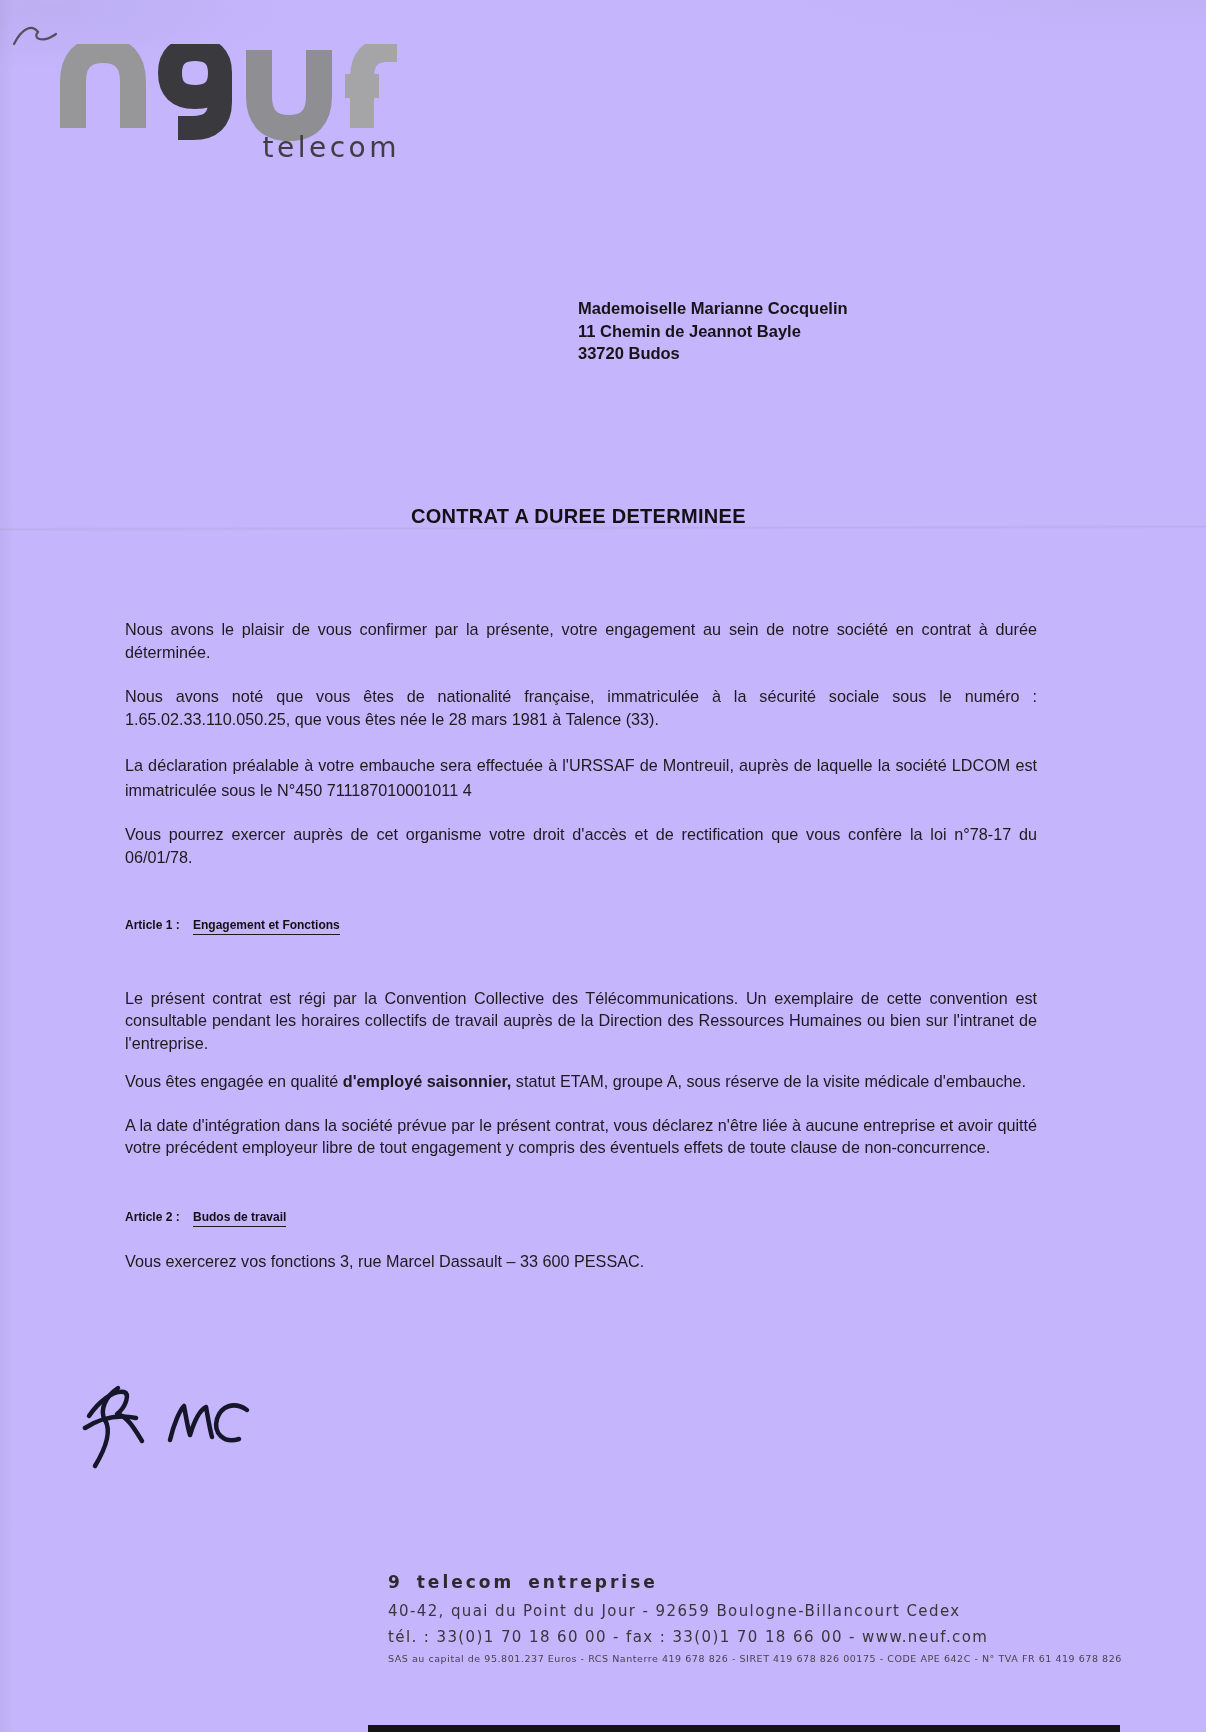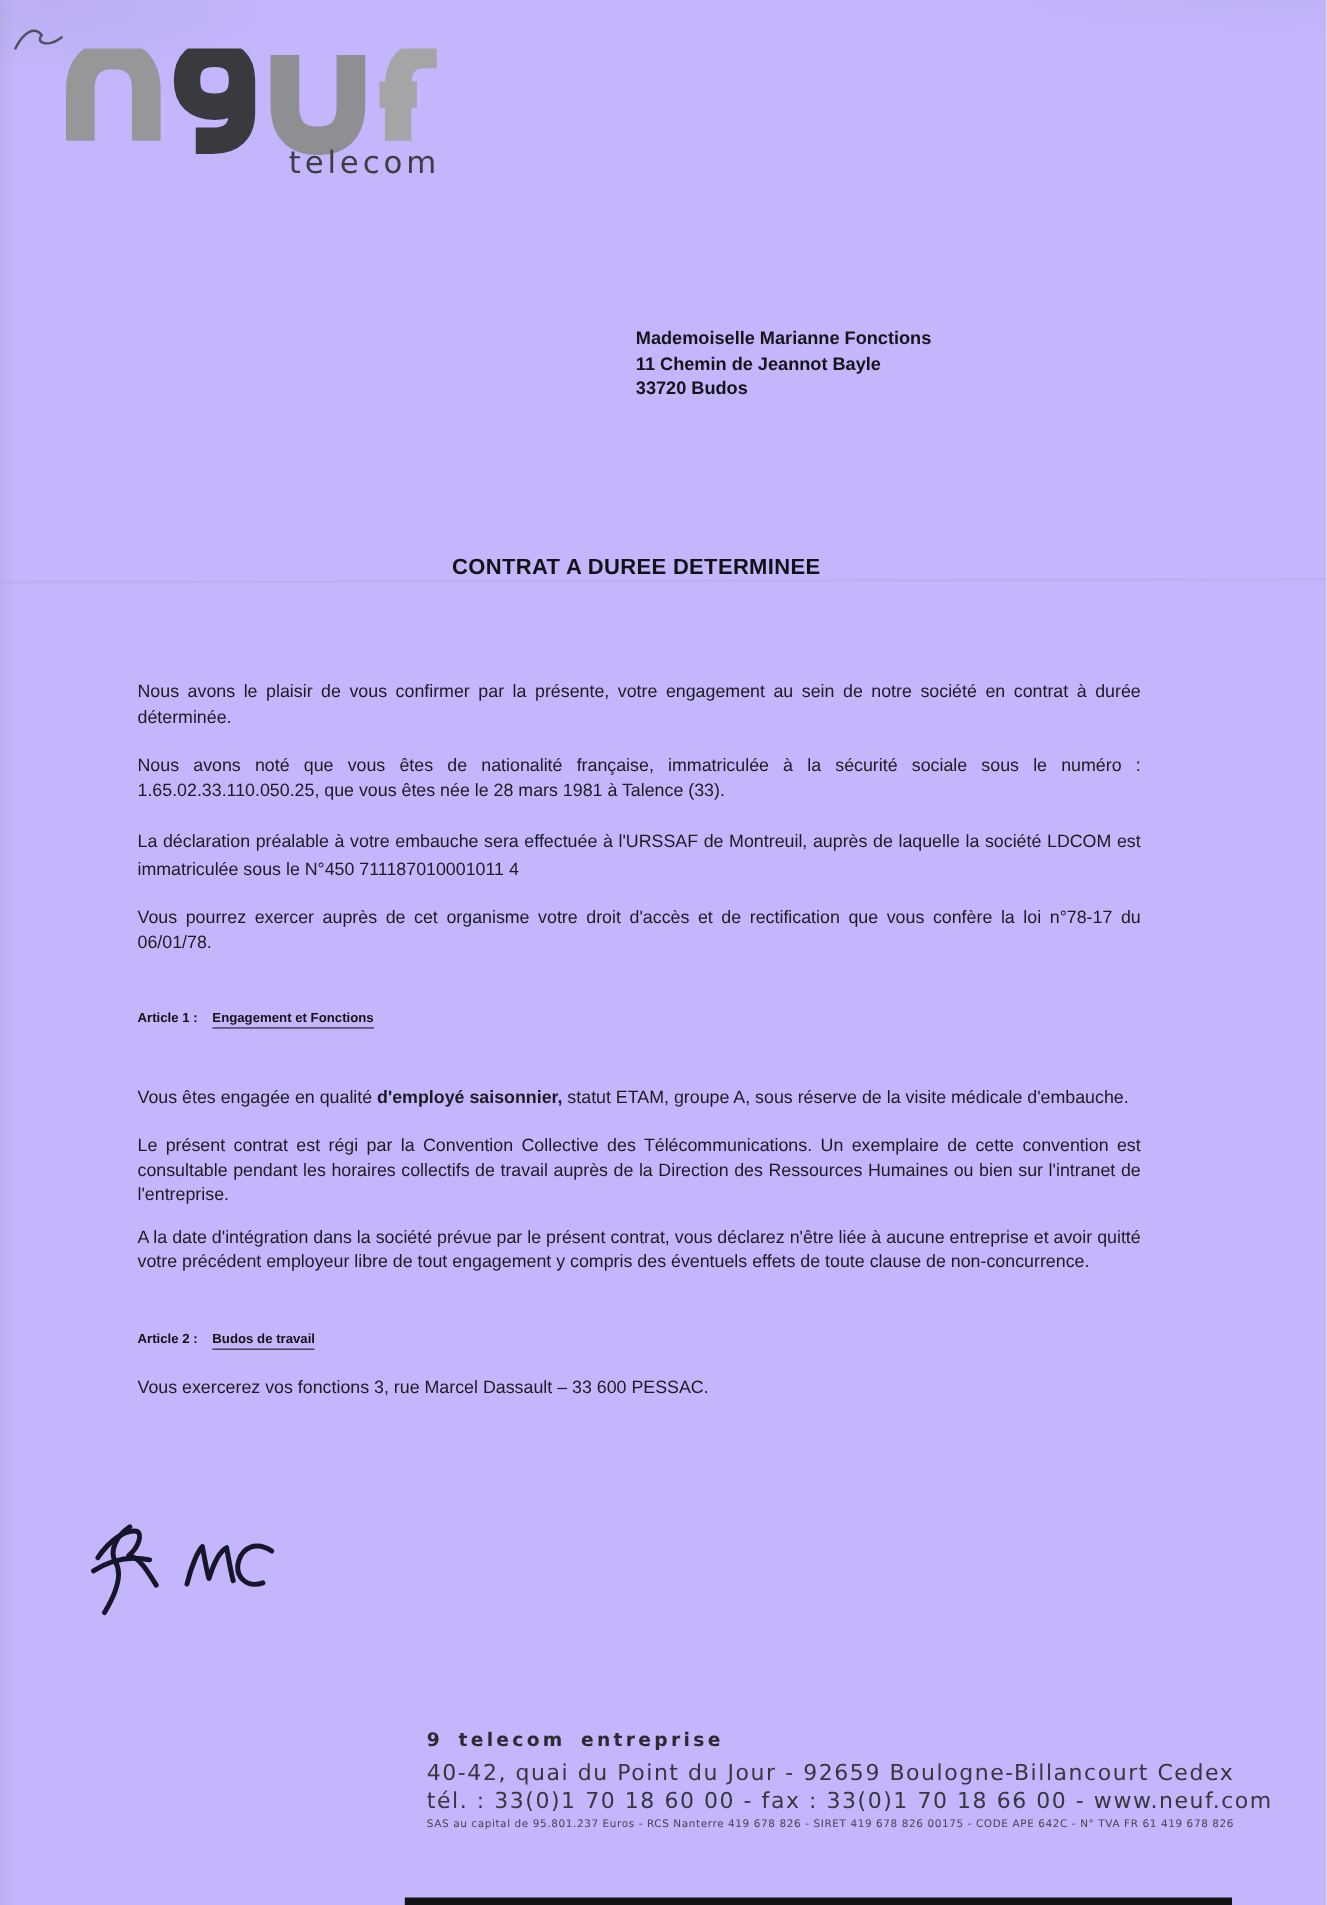--- a/index.html
+++ b/index.html
@@ -74,21 +74,21 @@
   .initials { position: absolute; left: 82px; top: 1376px; }
   .footer {
     position: absolute; left: 388px; top: 1572px;
     font-family: "DejaVu Sans", sans-serif;
     color: #333338;
   }
   .f-company {
     font-size: 17px; font-weight: bold; letter-spacing: 3px; word-spacing: 5px;
     color: #2b2b2f; margin-bottom: 6px;
   }
-  .f-line { font-size: 20px; letter-spacing: 1.4px; line-height: 26px; color: #37373c; }
+  .f-line { font-size: 15px; letter-spacing: 1.4px; line-height: 26px; color: #37373c; }
   .f-legal { font-size: 9.5px; letter-spacing: 0.55px; color: #45454c; margin-top: 3px; }
   .scan-bar {
     position: absolute; left: 368px; bottom: 0; width: 752px; height: 7px;
     background: #141414;
   }
 </style>
 </head>
 <body>
 
 <div class="page">
@@ -101,42 +101,42 @@
     <svg width="345" height="118" viewBox="0 0 345 118">
       <path class="brand-stroke" stroke-width="26" d="M18,84 L18,38 Q18,6 48,6 Q78,6 78,38 L78,84" stroke="#97979a"></path>
       <path class="brand-stroke" stroke-width="24" d="M140,5 Q115,5 115,29 Q115,53 140,53 Q165,53 165,29 Q165,5 140,5 Z M165,29 L165,58 Q165,84 138,84 L123,84" stroke="#39393e"></path>
       <path class="brand-stroke" stroke-width="26" d="M204,6 L204,52 Q204,84 234,84 Q264,84 264,52 L264,6" stroke="#8f8f93"></path>
       <path class="brand-stroke" stroke-width="24" d="M307,84 L307,34 Q307,6 332,6 L342,6 M290,42 L324,42" stroke="#a5a5a8"></path>
       <text x="345" y="113" text-anchor="end" fill="#3d3d42">telecom</text>
     </svg>
   </div>
 
   <div class="recipient">
-    <div>Mademoiselle Marianne Fonctions</div>
+    <div>Mademoiselle Marianne Cocquelin</div>
     <div>11 Chemin de Jeannot Bayle</div>
     <div>33720 Budos</div>
   </div>
 
   <div class="title">CONTRAT A DUREE DETERMINEE</div>
 
   <div class="crease"></div>
 
   <div class="docbody">
     <p class="para mb22">Nous avons le plaisir de vous confirmer par la présente, votre engagement au sein de notre société en contrat à durée déterminée.</p>
     <p class="para mb23">Nous avons noté que vous êtes de nationalité française, immatriculée à la sécurité sociale sous le numéro : 1.65.02.33.110.050.25, que vous êtes née le 28 mars 1981 à Talence (33).</p>
     <p class="para lh25 mb20">La déclaration préalable à votre embauche sera effectuée à l'URSSAF de Montreuil, auprès de laquelle la société LDCOM est immatriculée sous le N°450 711187010001011 4</p>
     <p class="para mb46">Vous pourrez exercer auprès de cet organisme votre droit d'accès et de rectification que vous confère la loi n°78-17 du 06/01/78.</p>
 
     <h3 class="article mb50">
       <span class="label">Article 1 :</span>
       <span class="u">Engagement et Fonctions</span>
     </h3>
 
+    <p class="para mb16">Le présent contrat est régi par la Convention Collective des Télécommunications. Un exemplaire de cette convention est consultable pendant les horaires collectifs de travail auprès de la Direction des Ressources Humaines ou bien sur l'intranet de l'entreprise.</p>
     <p class="para mb21"><span>Vous êtes engagée en qualité </span><b>d'employé saisonnier,</b><span> statut ETAM, groupe A, sous réserve de la visite médicale d'embauche.</span></p>
-    <p class="para mb16">Le présent contrat est régi par la Convention Collective des Télécommunications. Un exemplaire de cette convention est consultable pendant les horaires collectifs de travail auprès de la Direction des Ressources Humaines ou bien sur l'intranet de l'entreprise.</p>
     <p class="para mb47">A la date d'intégration dans la société prévue par le présent contrat, vous déclarez n'être liée à aucune entreprise et avoir quitté votre précédent employeur libre de tout engagement y compris des éventuels effets de toute clause de non-concurrence.</p>
 
     <h3 class="article mb22" style="margin-bottom:22px">
       <span class="label">Article 2 :</span>
       <span class="u">Budos de travail</span>
     </h3>
 
     <p class="para mb18">Vous exercerez vos fonctions 3, rue Marcel Dassault – 33 600 PESSAC.</p>
   </div>
 

